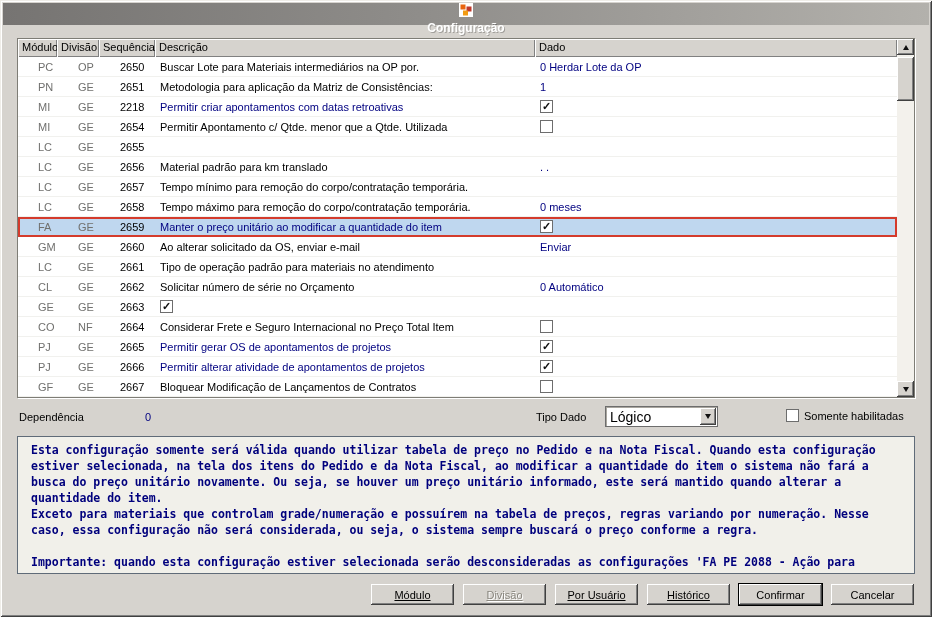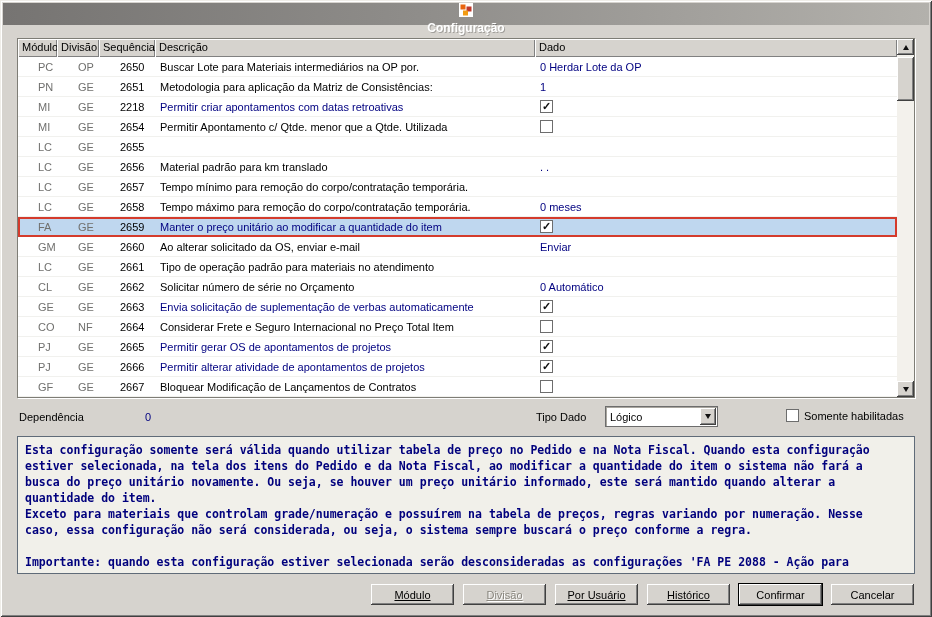--- a/index.html
+++ b/index.html
@@ -85,35 +85,35 @@
   
   .meta { position:relative; height:22px; margin-top:8px; font-size:11px; }
   .dep-label { position:absolute; left:2px; top:5px; color:#000; }
   .dep-value { position:absolute; left:128px; top:5px; color:#000080; }
   .tipo-label { position:absolute; left:519px; top:5px; }
   .combo {
     position:absolute; left:588px; top:0; width:113px; height:21px; background:#fff;
     border:1px solid #6d6d6d; display:flex; align-items:center;
     box-shadow: inset 1px 1px 0 #a9a69f;
   }
-  .combo-text { flex:1; padding-left:4px; font-size:11px; color:#000; }
+  .combo-text { flex:1; padding-left:4px; font-size:14px; color:#000; }
   .combo-btn {
     width:16px; height:17px; margin:1px; background:#d6d3ce; flex:none;
     box-shadow: inset -1px -1px 0 #404040, inset 1px 1px 0 #ffffff, inset -2px -2px 0 #808080;
     display:flex; align-items:center; justify-content:center;
   }
   .only { position:absolute; left:769px; top:3px; display:flex; align-items:center; gap:5px; }
   
   .memo {
     margin-top:8px; height:138px; background:#f1f0ea;
     border:1px solid #5f6b78;
     color:#00007d;
     font-family:"DejaVu Sans Mono", monospace;
     font-weight:bold; font-size:11.5px; line-height:16px;
-    padding:5px 7px;
+    padding:5px 13px;
     white-space:pre-wrap;
     overflow:hidden;
   }
   
   .button-row { margin-top:9px; display:flex; justify-content:flex-end; gap:7px; }
   .btn {
     width:85px; height:23px; background:#d6d3ce; border:1px solid transparent;
     font-family:"Liberation Sans", sans-serif; font-size:11px; color:#000;
     box-shadow: inset -1px -1px 0 #404040, inset 1px 1px 0 #ffffff, inset -2px -2px 0 #808080;
     padding:0; cursor:default;
@@ -240,21 +240,20 @@
               <div class="cell c0 dim">CL</div>
               <div class="cell c1 dim">GE</div>
               <div class="cell c2">2662</div>
               <div class="cell c3">Solicitar número de série no Orçamento</div>
               <div class="cell c4 blue">0 Automático</div>
             </div>
             <div class="row">
               <div class="cell c0 dim">GE</div>
               <div class="cell c1 dim">GE</div>
               <div class="cell c2">2663</div>
-              <div class="cell c3 blue">Envia solicitação de suplementação de verbas automaticamente</div>
               <div class="cell c4 blue"><span class="cb on"></span></div>
             </div>
             <div class="row">
               <div class="cell c0 dim">CO</div>
               <div class="cell c1 dim">NF</div>
               <div class="cell c2">2664</div>
               <div class="cell c3">Considerar Frete e Seguro Internacional no Preço Total Item</div>
               <div class="cell c4 blue"><span class="cb"></span></div>
             </div>
             <div class="row">

